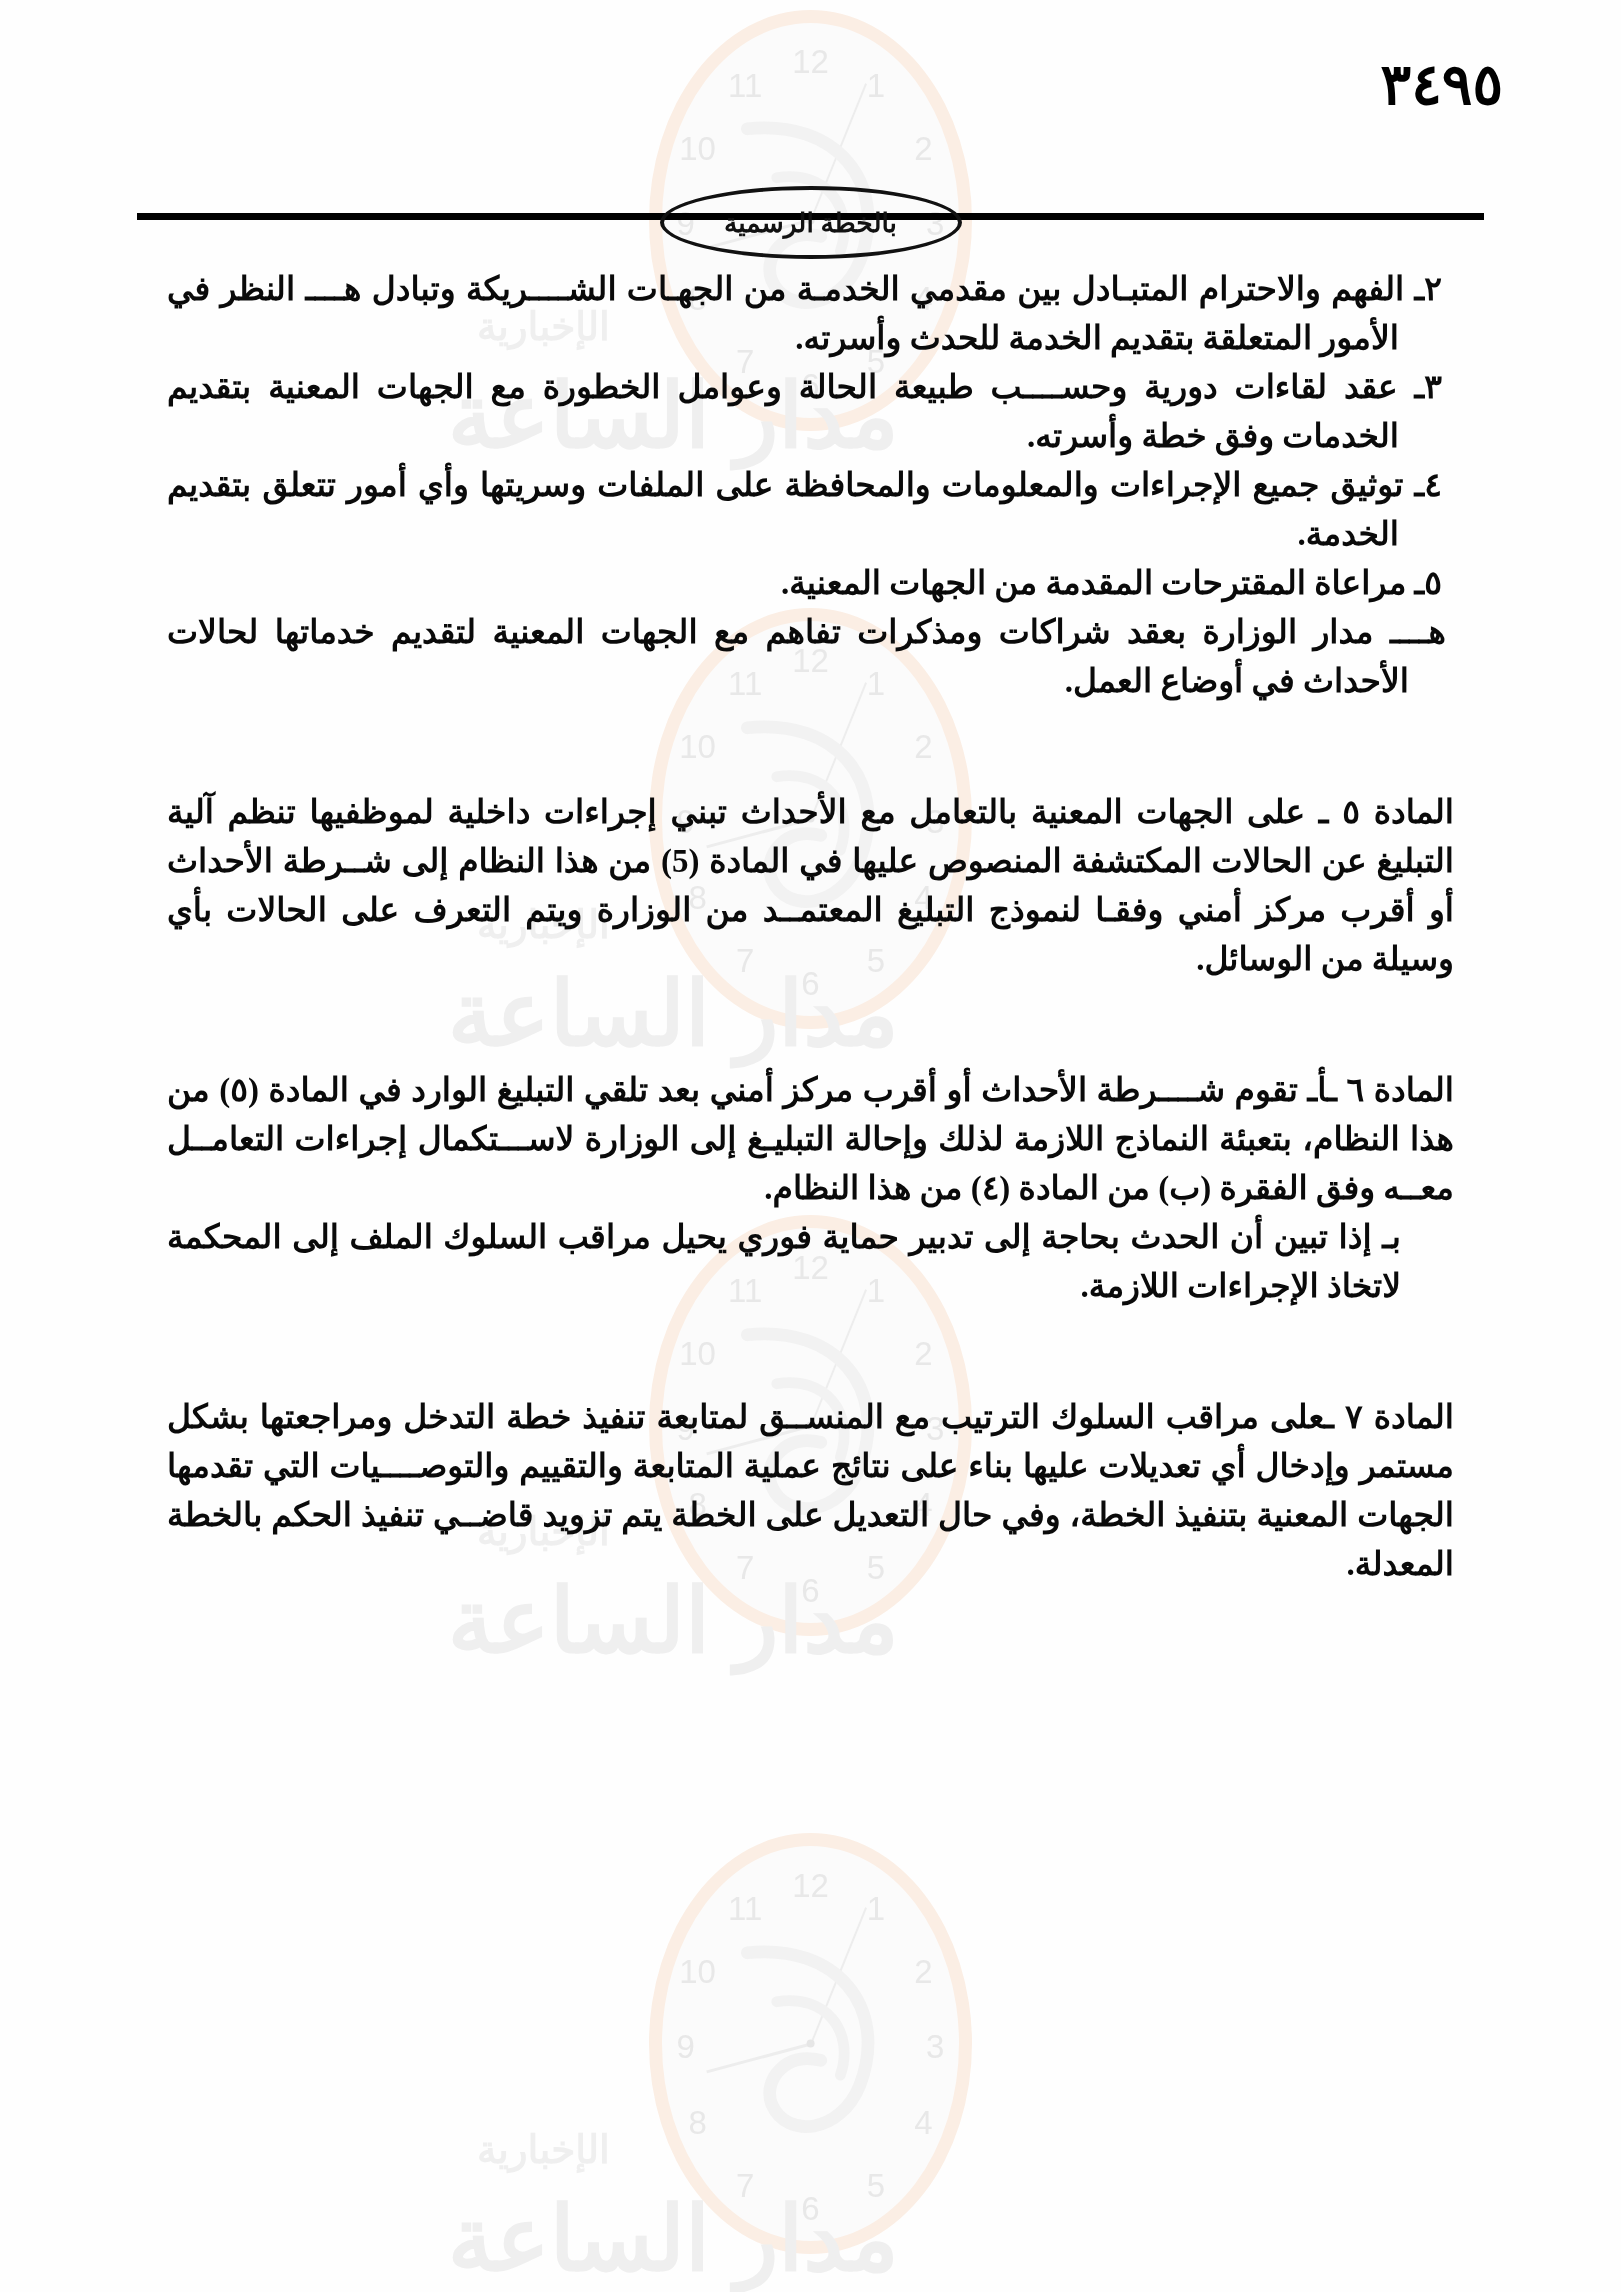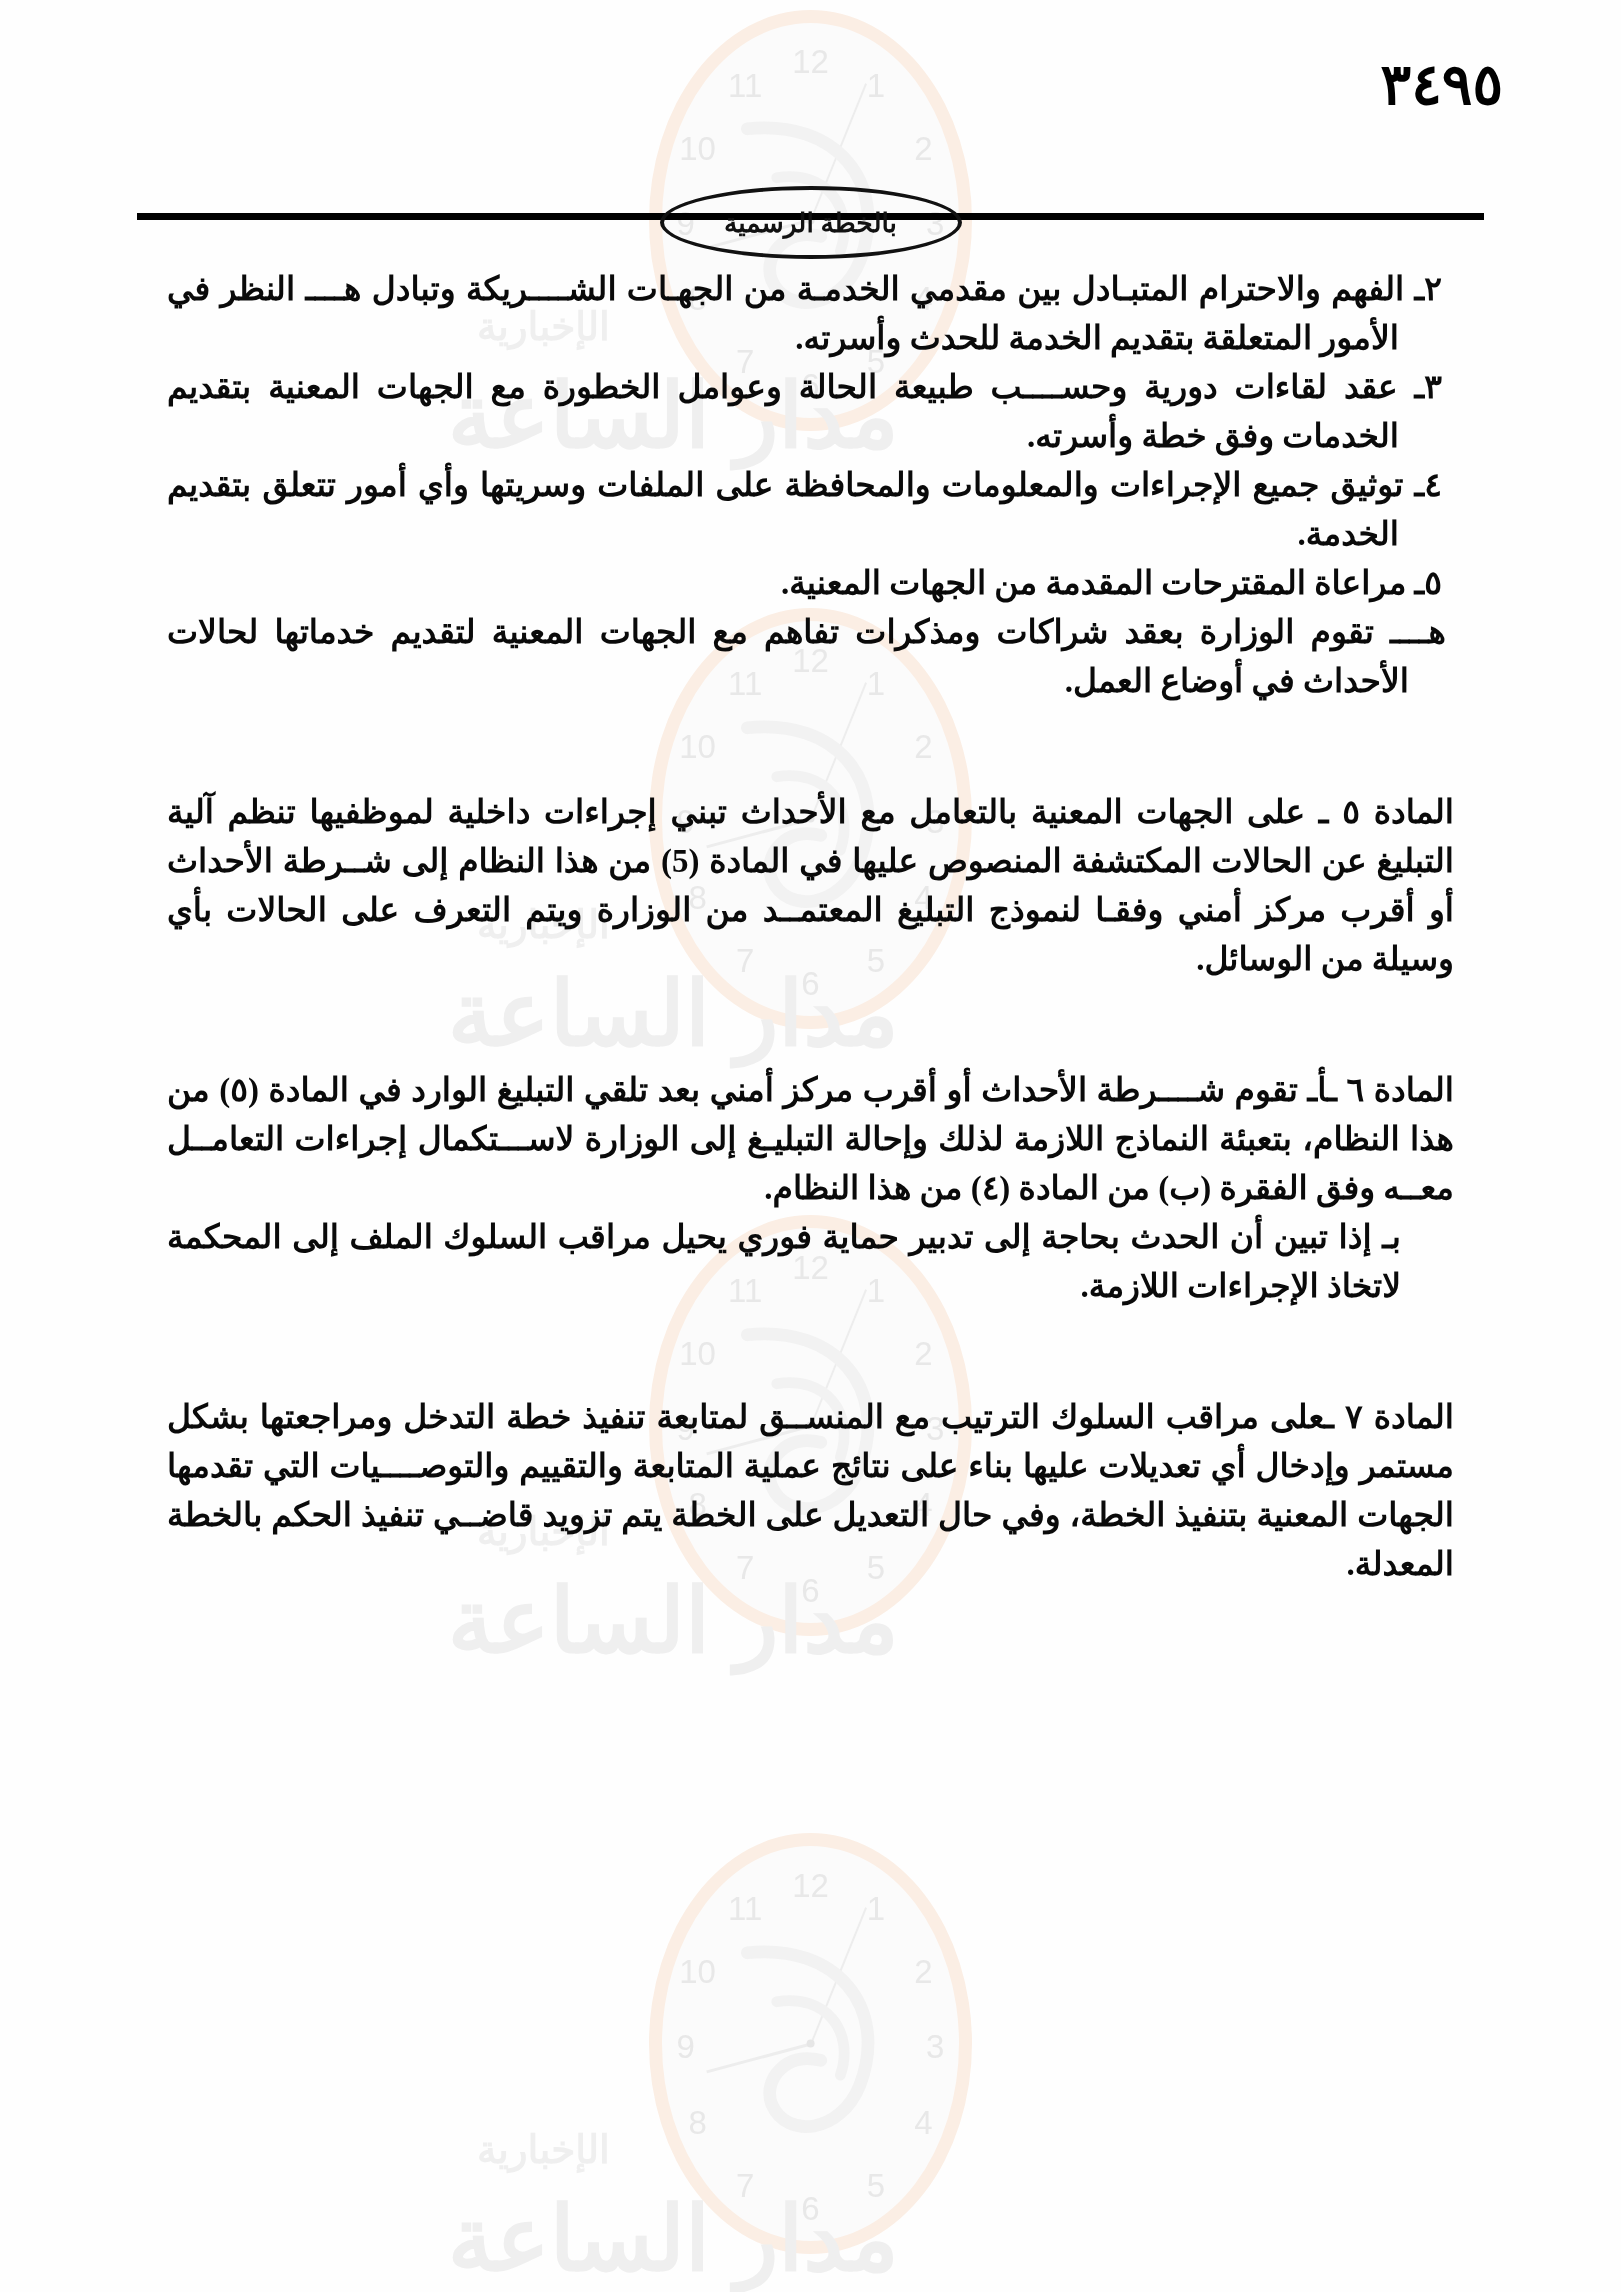--- a/index.html
+++ b/index.html
@@ -332,21 +332,21 @@
       <span class="header-oval-label">بالخطة الرسمية</span>
     </div>
   </div>
 
   <div class="content">
 
     <p class="para sub-item">٢ـ الفهم والاحترام المتبـادل بين مقدمي الخدمـة من الجهـات الشــــريكة وتبادل هــــ النظر في الأمور المتعلقة بتقديم الخدمة للحدث وأسرته.</p>
     <p class="para sub-item">٣ـ عقد لقاءات دورية وحســــب طبيعة الحالة وعوامل الخطورة مع الجهات المعنية بتقديم الخدمات وفق خطة وأسرته.</p>
     <p class="para sub-item">٤ـ توثيق جميع الإجراءات والمعلومات والمحافظة على الملفات وسريتها وأي أمور تتعلق بتقديم الخدمة.</p>
     <p class="para sub-item">٥ـ مراعاة المقترحات المقدمة من الجهات المعنية.</p>
-    <p class="para sub-item-wide">هــــ تقوم الوزارة بعقد شراكات ومذكرات تفاهم مع الجهات المعنية لتقديم خدماتها لحالات الأحداث  في أوضاع العمل.</p>
+    <p class="para sub-item-wide">هــــ مدار الوزارة بعقد شراكات ومذكرات تفاهم مع الجهات المعنية لتقديم خدماتها لحالات الأحداث  في أوضاع العمل.</p>
 
     <div class="gap-lg"></div>
 
     <p class="para article">المادة ٥ ـ على الجهات المعنية بالتعامل مع الأحداث تبني إجراءات داخلية لموظفيها تنظم آلية التبليغ عن الحالات المكتشفة المنصوص عليها في المادة (5) من هذا النظام إلى شــرطة الأحداث أو أقرب مركز أمني وفقـا لنموذج التبليغ المعتمــد من الوزارة ويتم التعرف على الحالات بأي وسيلة من الوسائل.</p>
 
     <div class="gap-lg"></div>
 
     <p class="para article">المادة ٦ ـأـ تقوم شــــرطة الأحداث أو أقرب مركز أمني بعد تلقي التبليغ الوارد في المادة (٥) من هذا النظام، بتعبئة النماذج اللازمة لذلك وإحالة التبليـغ إلى الوزارة لاســـتكمال إجراءات التعامــل معــه وفق الفقرة (ب) من المادة (٤) من هذا النظام.</p>
     <p class="para article-sub">بـ إذا تبين أن الحدث بحاجة إلى تدبير حماية فوري يحيل مراقب السلوك الملف إلى المحكمة لاتخاذ الإجراءات اللازمة.</p>
 

